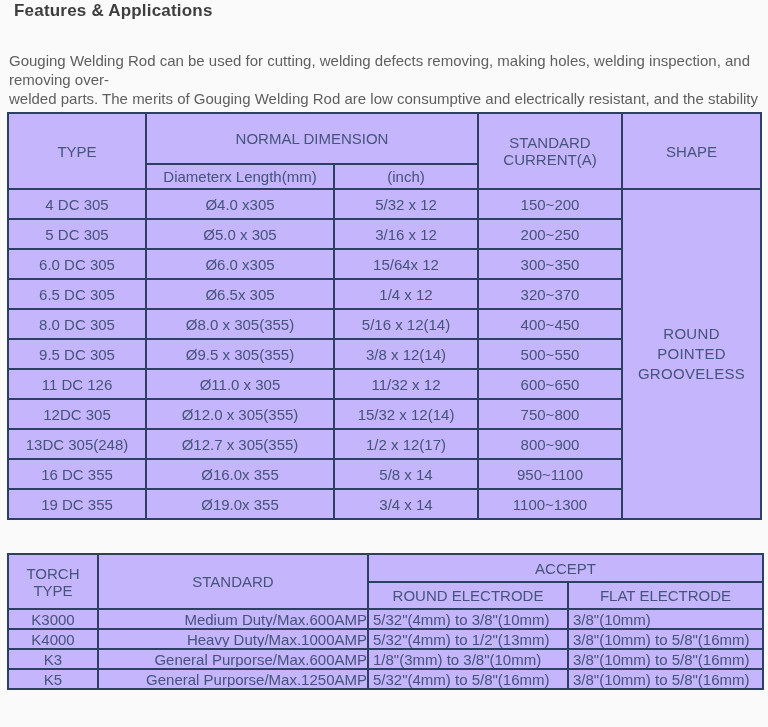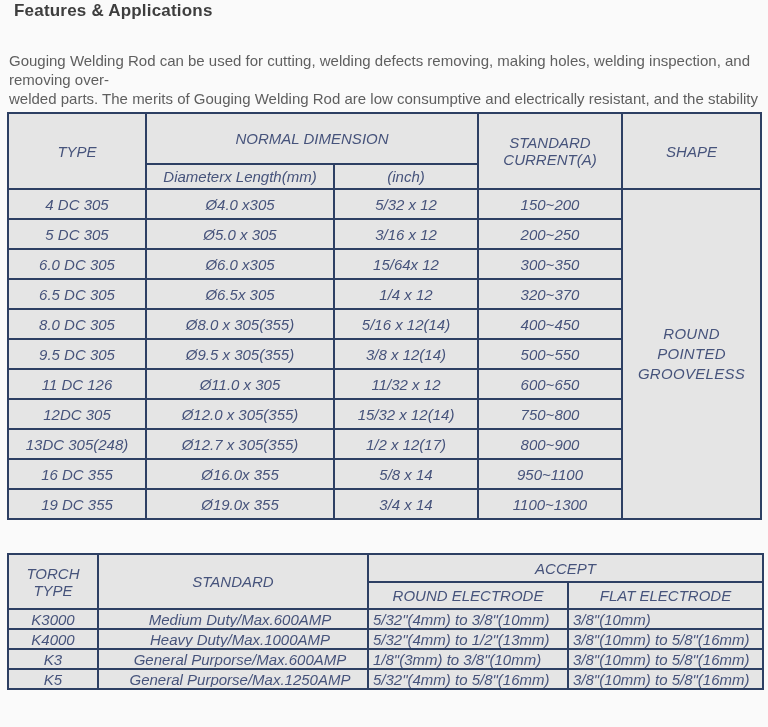--- a/index.html
+++ b/index.html
@@ -16,39 +16,39 @@
     letter-spacing:0.2px;
   }
   .para {
     position:absolute; left:9px; top:23px; width:754px;
     font-size:15px; color:#5f5f5f; line-height:19px;
     white-space:pre-line;
     margin-top:28px;
   }
   table {
     border-collapse:collapse; table-layout:fixed;
-    background:#e5e5e5; color:#46537b;font-style:italic;
+    background:#c4b5fd; color:#46537b;
   }
   th, td {
     border:2px solid #2d3f63;
     text-align:center; vertical-align:middle;
     padding:0; font-weight:normal; font-size:15px;
     overflow:hidden;
   }
   #table1 { position:absolute; left:7px; top:112px; width:753px; }
   #table2 { position:absolute; left:7px; top:553px; width:755px; }
   tr.h1 { height:51px; }
   tr.h2 { height:25px;margin-left:16px; }
   #table1 tr.data { height:30px; }
   #table2 tr.hA { height:28px; }
   #table2 tr.hB { height:27px; }
   #table2 tr.data { height:20px; }
   .pre { white-space:pre-line; }
   td.shape-cell { line-height:20px; letter-spacing:0.3px; }
-  #table2 td.left-std { text-align:center; padding-left:14px;border-radius:8px; }
+  #table2 td.left-std { text-align:right; padding-left:14px;border-radius:8px; }
   #table2 td.left-el  { text-align:left; padding-left:4px; }
 </style>
 </head>
 <body>
 
 <div class="heading">Features &amp; Applications</div>
 <div class="para">Gouging Welding Rod can be used for cutting, welding defects removing, making holes, welding inspection, and removing over-
 welded parts. The merits of Gouging Welding Rod are low consumptive and electrically resistant, and the stability of the products by
 using selected raw materials</div>
 

